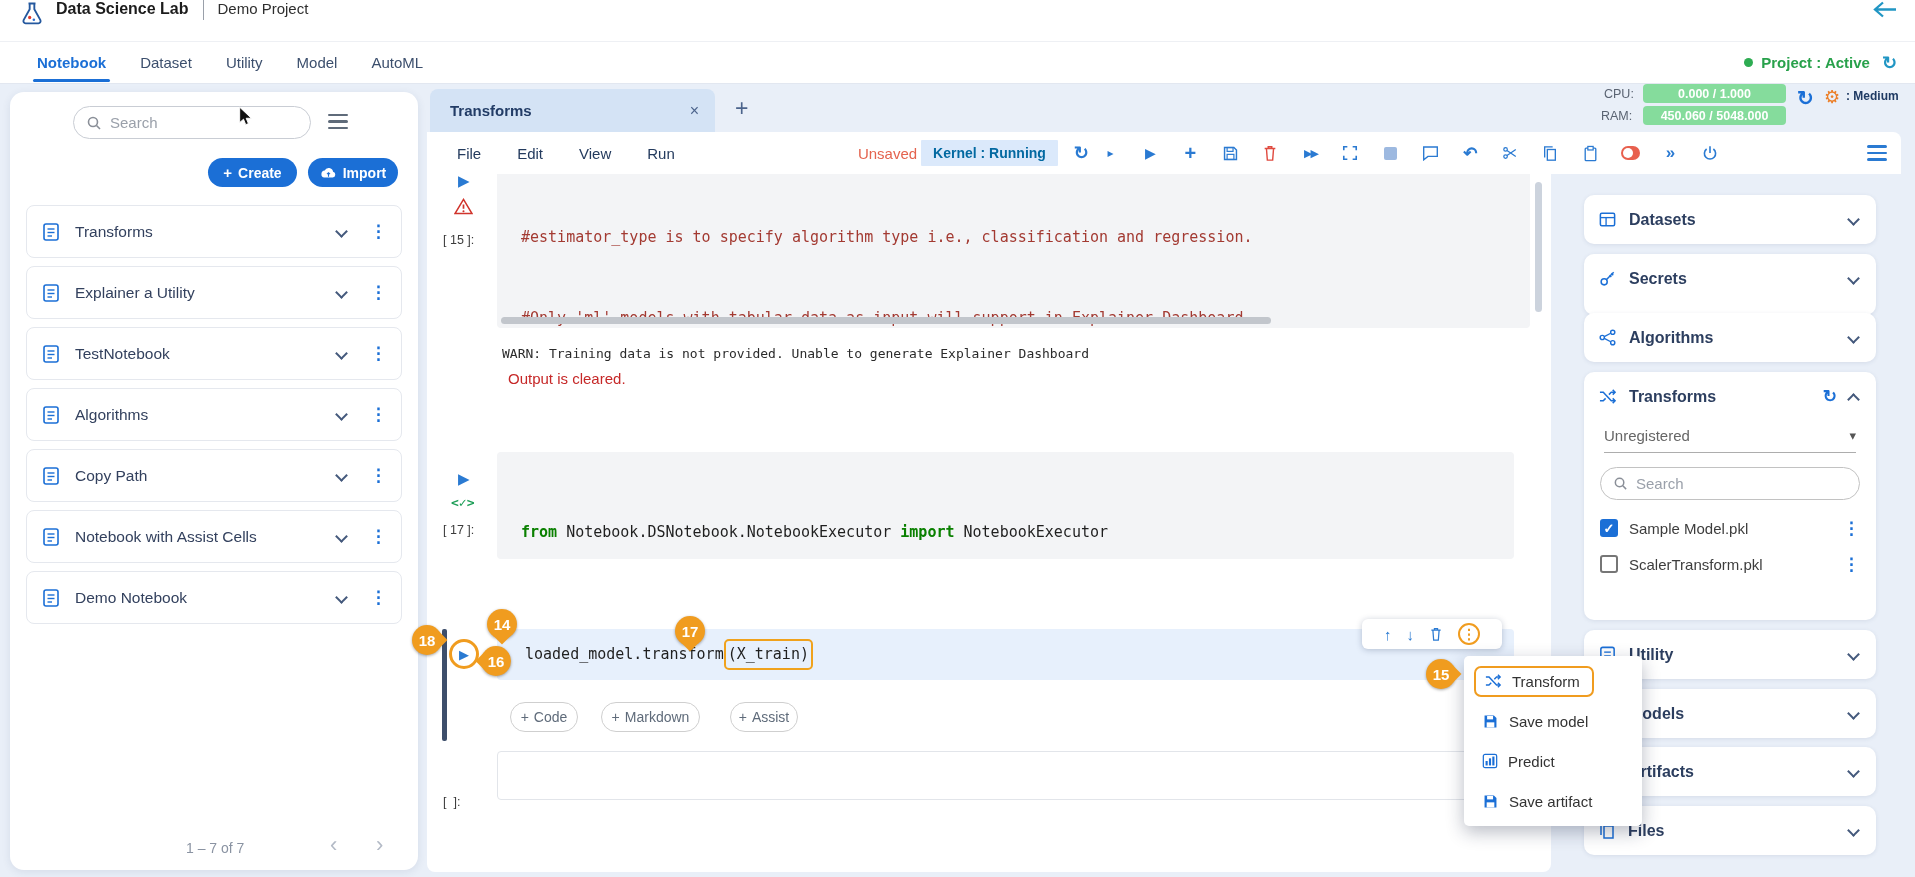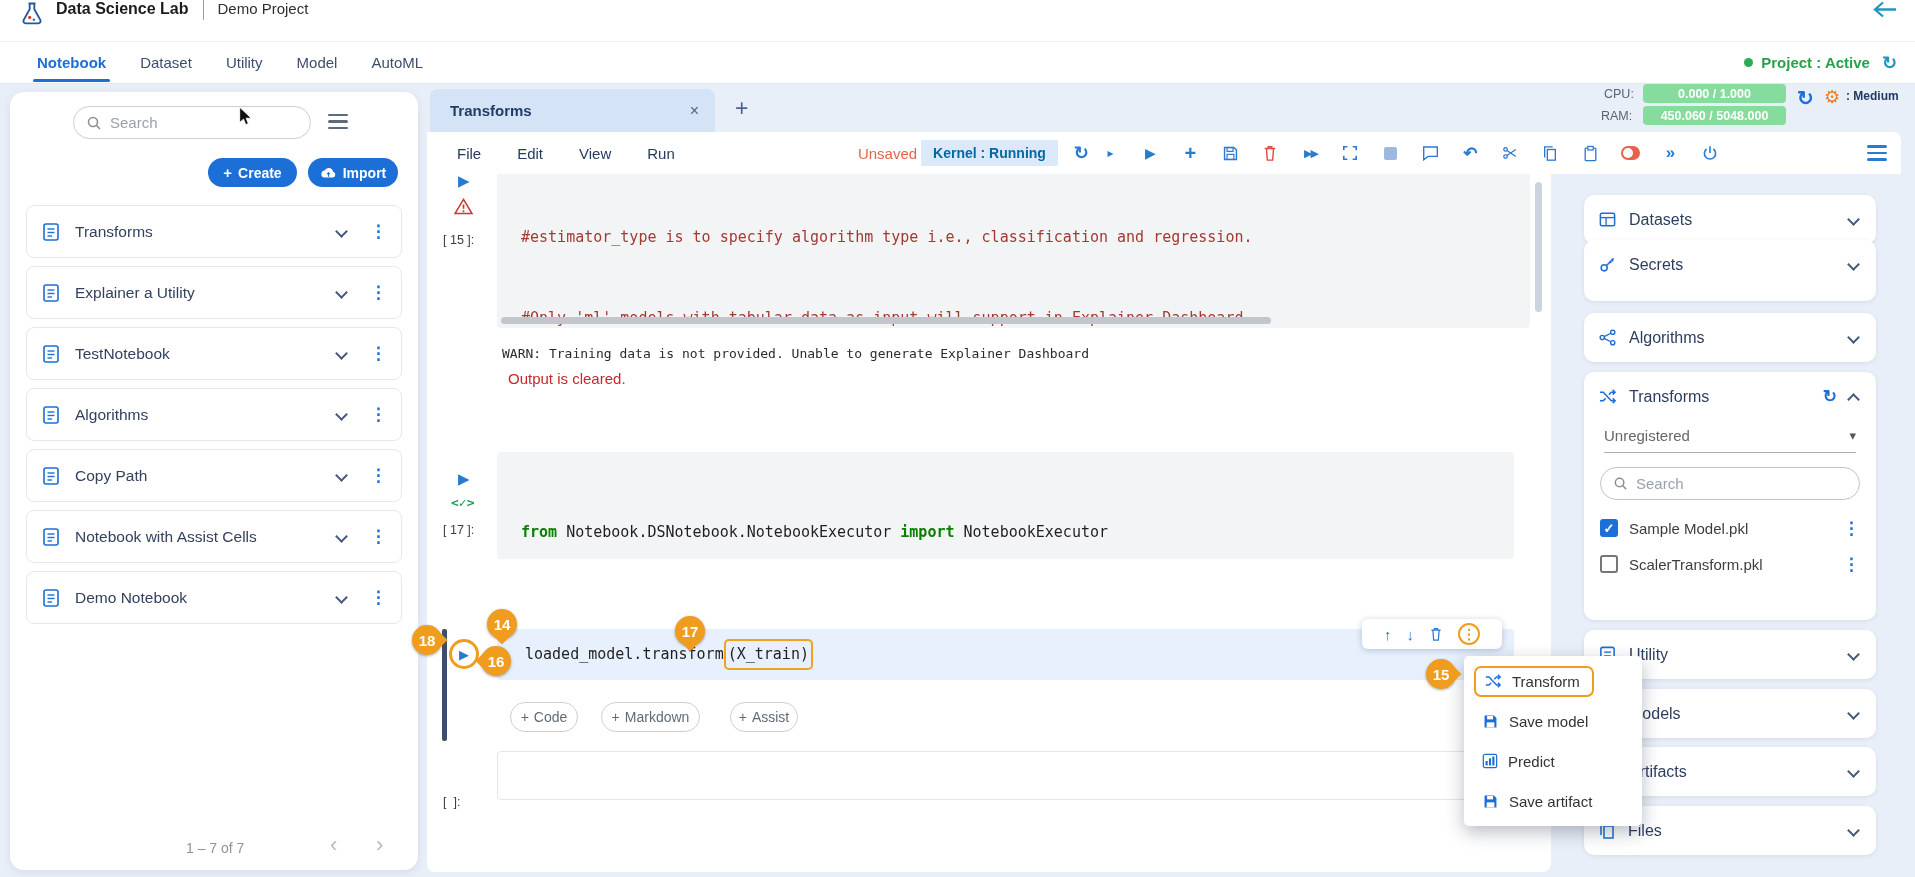--- a/index.html
+++ b/index.html
@@ -60,21 +60,21 @@
 .kebab-ring{width:22px;height:22px;border:2.5px solid #f09c1f;border-radius:50%;display:flex;align-items:center;justify-content:center;color:#f09c1f}
 .addbtn{border:1px solid #cfcfcf;border-radius:15px;background:#fff;color:#5f6b7a;font-size:14px;display:flex;align-items:center;justify-content:center;gap:5px}
 .run-ring{width:30px;height:30px;border:3px solid #f09c1f;border-radius:50%;background:#fff;display:flex;align-items:center;justify-content:center}
 .hthumb{background:#c2c6cc;border-radius:4px;height:7px}
 .vthumb{background:#ccd3dd;border-radius:4px;width:7px}
 
 .chip-green{background:#85dc9c;color:#fff;font-size:12.5px;font-weight:bold;border-radius:4px;display:flex;align-items:center;justify-content:center}
 .rp-lbl{font-size:12.5px;color:#5a6372}
 .card{position:absolute;left:1584px;width:292px;background:#fff;border-radius:10px;box-shadow:0 1px 4px rgba(40,60,100,.10)}
 .card-head{height:49px;display:flex;align-items:center;padding:0 18px 0 14px;gap:12px}
-.card-title{font-size:16px;font-weight:normal;color:#2c3e5f}
+.card-title{font-size:16px;font-weight:bold;color:#2c3e5f}
 .select-line{display:flex;align-items:center;border-bottom:1px solid #adadad;padding-bottom:8px;margin:6px 20px 0 20px}
 .select-line .sval{font-size:15px;color:#666}
 .caret{margin-left:auto;color:#555;font-size:13px}
 .rp-search{margin:14px 16px 0 16px;height:33px;border:1px solid #c2c2c2;border-radius:17px;display:flex;align-items:center;padding:0 12px;background:#fff}
 .rp-search input{border:none;outline:none;font-size:15px;color:#444;margin-left:8px;width:190px;background:transparent;font-family:"Liberation Sans",sans-serif}
 .rp-search input::placeholder{color:#9aa0aa}
 .rp-row{display:flex;align-items:center;padding:0 16px;height:36px;gap:11px}
 .cbx{width:18px;height:18px;border-radius:3px;flex:none}
 .cbx.on{background:#1b6fd6;color:#fff;font-size:13px;font-weight:bold;display:flex;align-items:center;justify-content:center}
 .cbx.off{border:2px solid #767676;background:#fff}
@@ -437,21 +437,21 @@
           <svg width="19" height="19" viewBox="0 0 20 20">
             <rect x="2.5" y="3.5" width="15" height="13" rx="1.5" fill="none" stroke="#1b6fd6" stroke-width="1.6"></rect>
             <line x1="2.5" y1="8" x2="17.5" y2="8" stroke="#1b6fd6" stroke-width="1.4"></line>
             <line x1="8.5" y1="8" x2="8.5" y2="16.5" stroke="#1b6fd6" stroke-width="1.4"></line>
           </svg>
         </span>
       <span class="card-title">Datasets</span>
       <span class="chev" style="margin-left:auto"></span>
     </div>
   </div>
-  <div class="card" style="top:240px;height:61px">
+  <div class="card" style="top:254px;height:61px">
     <div class="card-head">
       <span>
           <svg width="19" height="19" viewBox="0 0 20 20">
             <circle cx="6.5" cy="13.5" r="3.2" fill="none" stroke="#1b6fd6" stroke-width="1.6"></circle>
             <path d="M9 11 16.5 3.5M14 4.5l2 2M12 6.5l2 2" fill="none" stroke="#1b6fd6" stroke-width="1.6"></path>
           </svg>
         </span>
       <span class="card-title">Secrets</span>
       <span class="chev" style="margin-left:auto"></span>
     </div>

